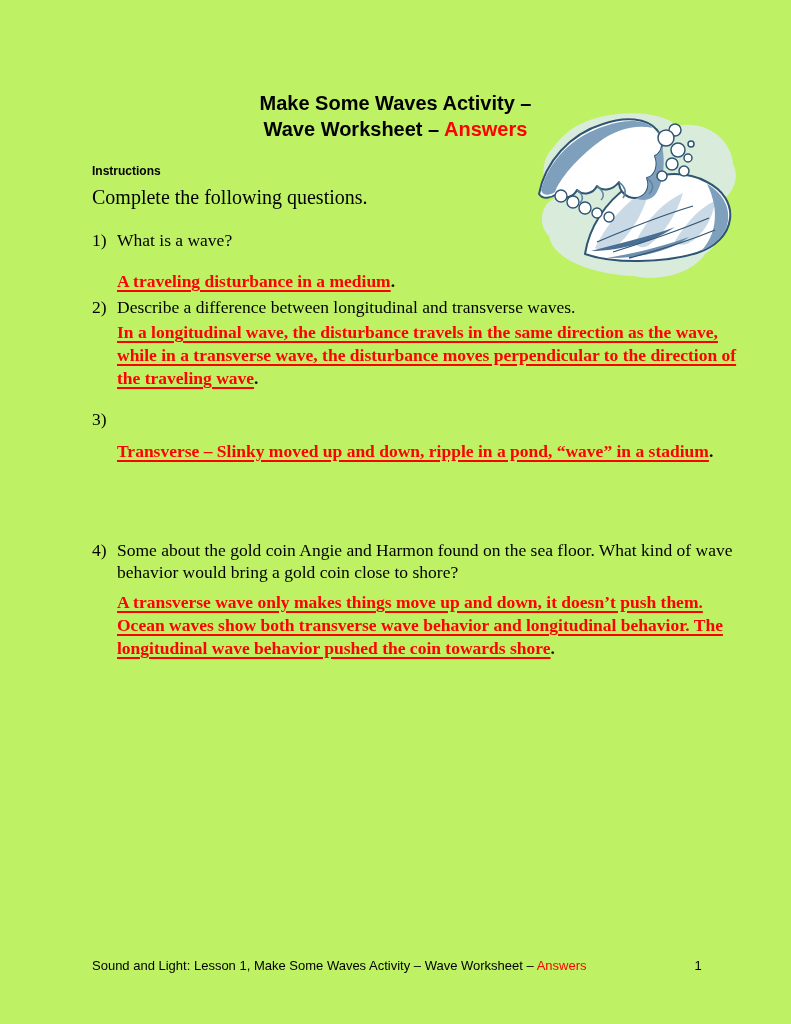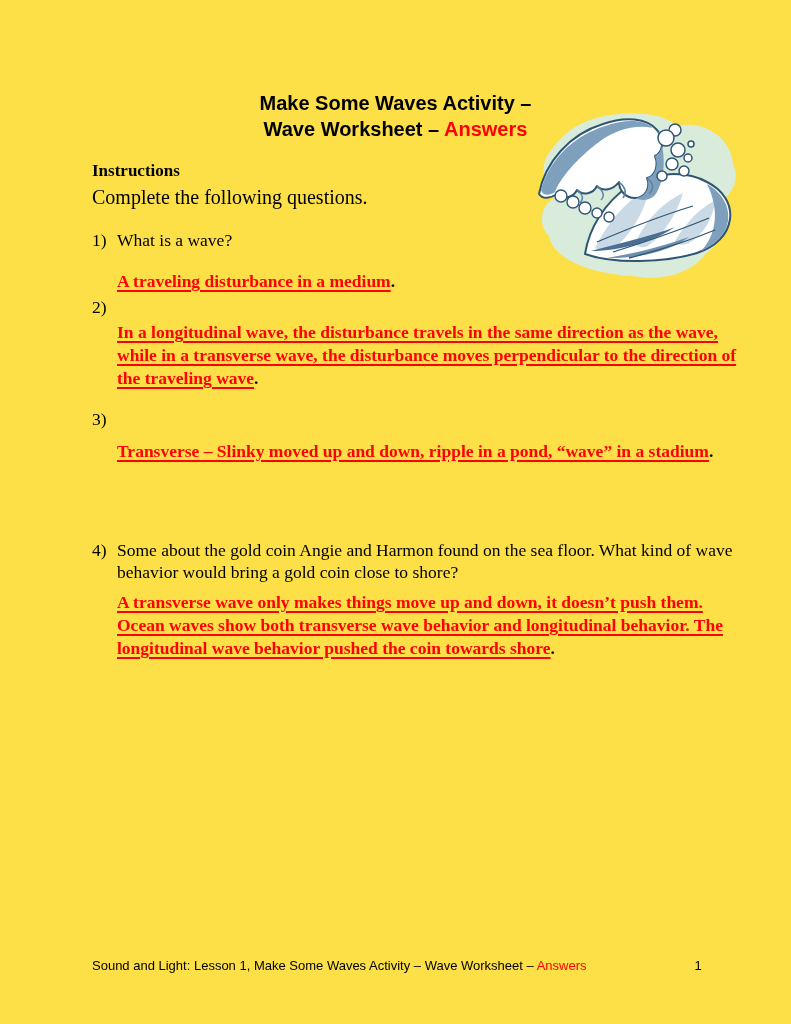--- a/index.html
+++ b/index.html
@@ -1,36 +1,36 @@
 <!DOCTYPE html>
 <html><head>
 <meta charset="utf-8">
 <style>
   html,body { margin:0; padding:0; background:#ffffff; }
   .page {
     position:relative;
     width:791px; height:1024px;
-    background:#fde047;
+    background:#bef264;
     overflow:hidden;
     font-family:"Liberation Serif", serif;
     color:#000000;
   }
   .doc-title {
     position:absolute; top:90px; left:0; width:791px;
     text-align:center;
     font-family:"Liberation Sans", sans-serif;
     font-weight:bold; font-size:20px; line-height:26px;
     color:#000000;
   }
   .red { color:#ff0000; }
   .wave-art { position:absolute; left:525px; top:92px; width:266px; height:200px; }
   .block { position:absolute; left:92px; width:620px; }
   .sans-h {
-    font-family:Liberation Serif, serif;
-    font-weight:bold; font-size:17px; line-height:18px;
+    font-family:Liberation Sans, sans-serif;
+    font-weight:bold; font-size:12px; line-height:18px;
   }
   .body-text { font-size:20px; line-height:22px; }
   .q { padding-left:25px; font-size:17.5px; line-height:22px; }
   .q .num { position:absolute; left:0; }
   .a { padding-left:25px; font-weight:bold; font-size:17.5px; line-height:23px; }
   .red-u {
     color:#ff0000;
     text-decoration:underline;
     text-decoration-color:#ff0000;
     text-decoration-thickness:1.6px;
@@ -110,20 +110,21 @@
     <section class="block q" style="top:229px">
       <span class="num">1)</span>
       <span>What is a wave?</span>
     </section>
     <section class="block a" style="top:270px">
       <div><span class="red-u">A traveling disturbance in a medium</span><span class="blk">.</span></div>
     </section>
 
     <section class="block q" style="top:296px">
       <span class="num">2)</span>
+      <span>Describe a difference between longitudinal and transverse waves.</span>
     </section>
     <section class="block a" style="top:321px">
       <div><span class="red-u">In a longitudinal wave, the disturbance travels in the same direction as the wave, while in a transverse wave, the disturbance moves perpendicular to the direction of the traveling wave</span><span class="blk">.</span></div>
     </section>
 
     <section class="block q" style="top:408px">
       <span class="num">3)</span>
     </section>
     <section class="block a" style="top:440px">
       <div><span class="red-u">Transverse – Slinky moved up and down, ripple in a pond, “wave” in a stadium</span><span class="blk">.</span></div>

